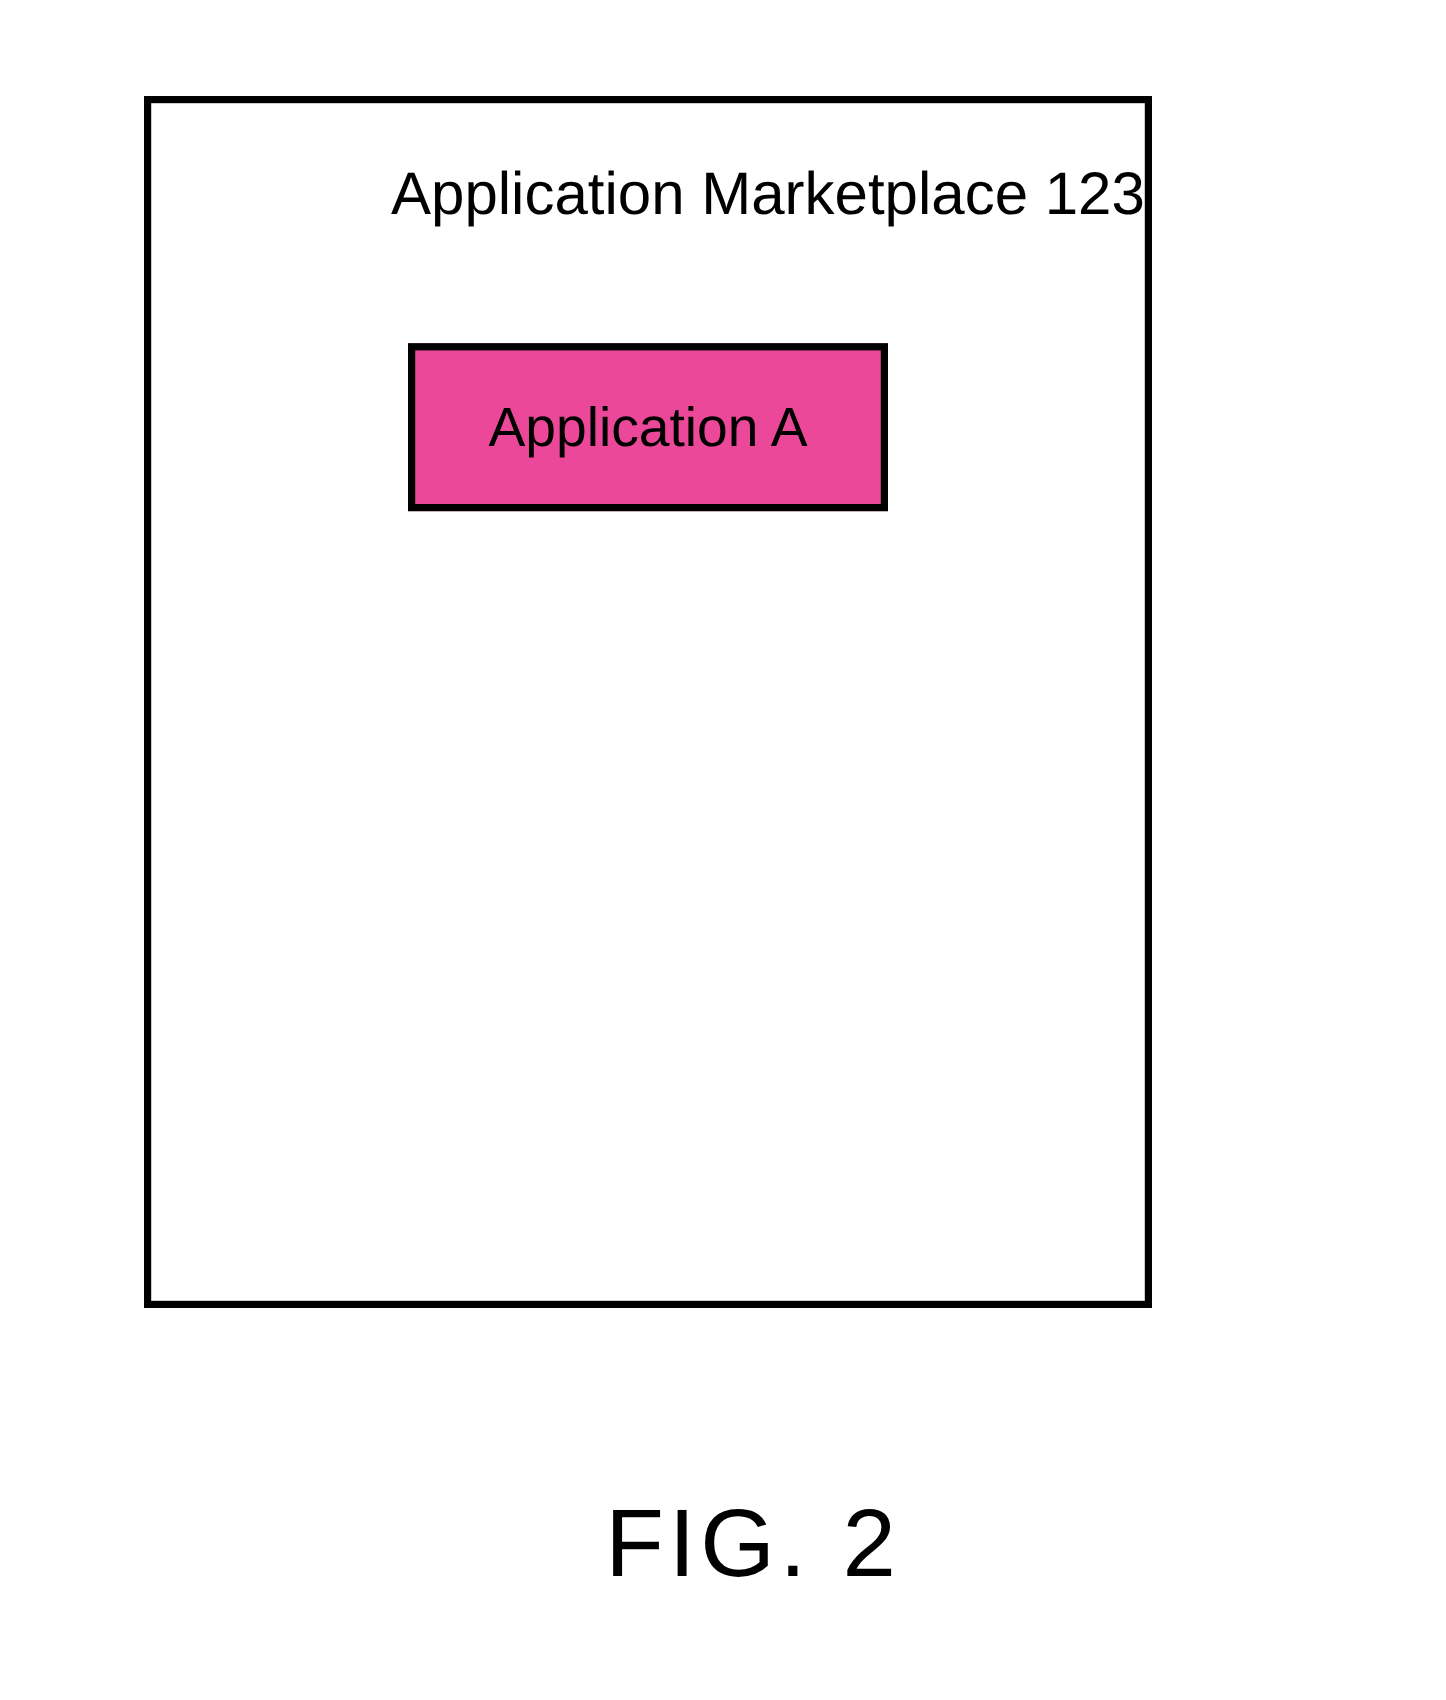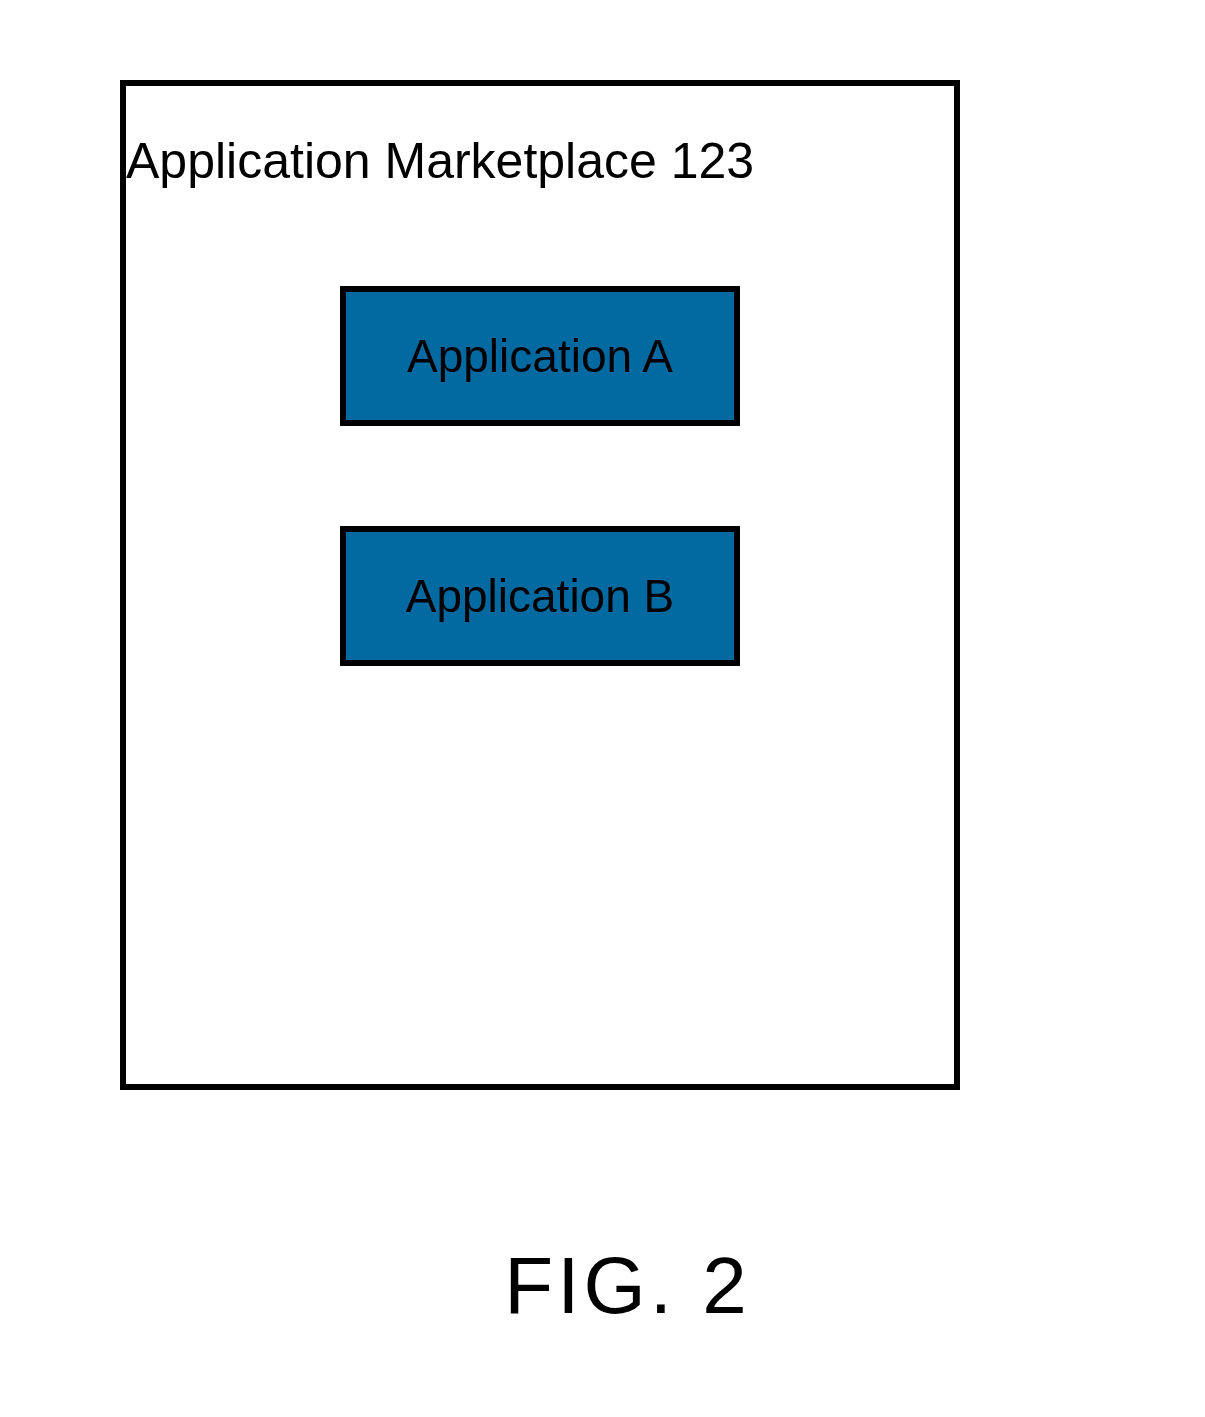--- a/index.html
+++ b/index.html
@@ -22,21 +22,21 @@
     height: 1010px;
     border: 6px solid #000;
     box-sizing: border-box;
     background: #fff;
   }
   .marketplace-title {
     position: absolute;
     top: 45px;
     left: 0;
     right: 0;
-    text-align: left;
+    text-align: right;
     font-size: 50px;
     line-height: 1.2;
   }
   .app-list {
     position: absolute;
     top: 200px;
     left: 0;
     right: 0;
     display: flex;
     flex-direction: column;
@@ -45,21 +45,21 @@
   }
   .app-box {
     width: 400px;
     height: 140px;
     border: 6px solid #000;
     box-sizing: border-box;
     display: flex;
     align-items: center;
     justify-content: center;
     font-size: 46px;
-    background: #0369a1;
+    background: #ec4899;
   }
   .figure-caption {
     position: absolute;
     left: 0;
     width: 1205px;
     top: 1240px;
     text-align: center;
     font-size: 80px;
     letter-spacing: 4px;
     padding-left: 25px;
@@ -70,21 +70,18 @@
 
 <div class="canvas">
 
   <div class="marketplace-box">
     <div class="marketplace-title">Application Marketplace 123</div>
 
     <div class="app-list">
       <div class="app-box">
         <span>Application A</span>
       </div>
-      <div class="app-box">
-        <span>Application B</span>
-      </div>
     </div>
   </div>
 
   <div class="figure-caption">FIG. 2</div>
 
 </div>
 
 </body></html>

